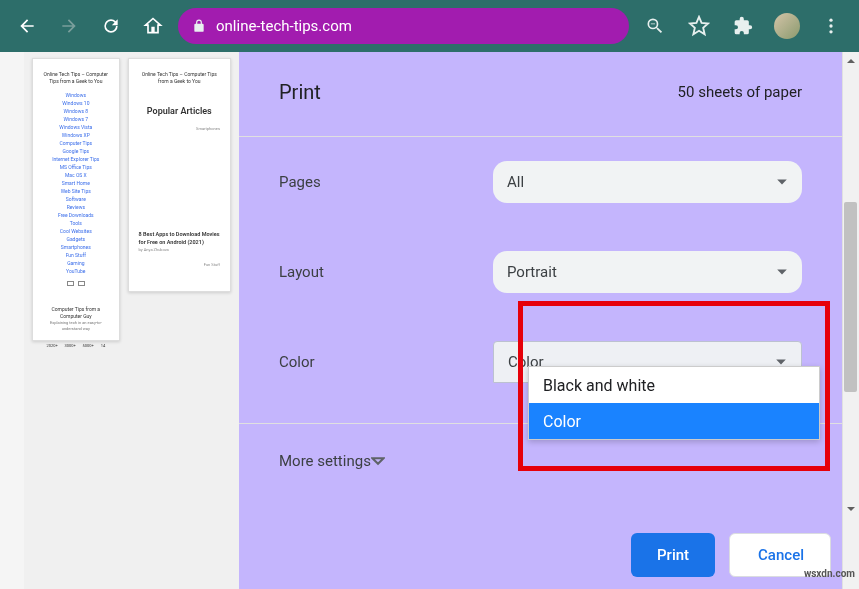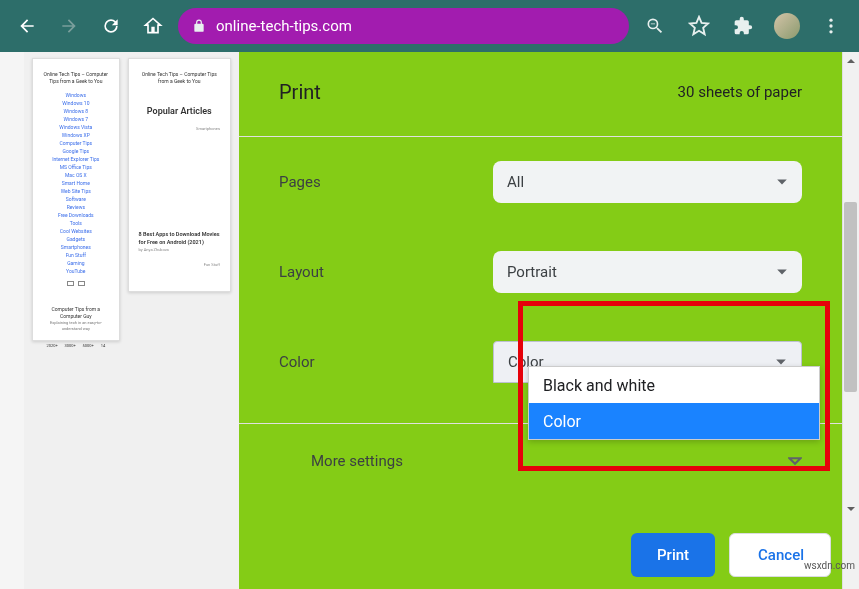--- a/index.html
+++ b/index.html
@@ -33,61 +33,61 @@
     .thumb-small { font-size: 4px; color: #777; }
     .icon-row { display: flex; justify-content: center; gap: 4px; margin: 6px 0; }
     .icon-box { width: 7px; height: 5px; border: 0.5px solid #888; }
     .stat-row { display: flex; justify-content: space-around; margin-top: 12px; font-size: 4px; color: #333; }
     .pop-title { font-size: 9px; font-weight: 600; color: #333; margin: 20px 0 8px; }
     .art-title { font-size: 5.5px; font-weight: 600; color: #333; text-align: left; margin-top: 100px; }
     .art-sub { font-size: 4px; color: #888; text-align: left; }
     .art-tag { font-size: 4px; color: #888; text-align: right; margin-top: 10px; }
 
     
-    .panel-wrap { flex: 1; background: #84cc16; position: relative; }
+    .panel-wrap { flex: 1; background: #c4b5fd; position: relative; }
     .panel-scroll-track { position: absolute; right: 0; top: 0; width: 17px; height: 100%; background: #f1f1f1; border-left: 1px solid #e0e0e0; }
     .panel-scroll-thumb { position: absolute; right: 2px; top: 150px; width: 13px; height: 190px; background: #c1c1c1; border-radius: 2px; }
     .panel-scroll-arrow { position: absolute; right: 0; width: 17px; height: 17px; display: flex; align-items: center; justify-content: center; }
     .panel-scroll-arrow.up { top: 0; }
     .panel-scroll-arrow.down { bottom: 72px; }
     .panel-scroll-arrow svg { fill: #606060; }
 
     .panel { padding: 0 40px 0 40px; margin-right: 17px; }
     .panel-header { display: flex; justify-content: space-between; align-items: center; padding: 28px 0 32px; }
     .panel-title { font-size: 20px; color: #202124; }
     .sheet-count { font-size: 15px; color: #202124; }
     .divider { height: 1px; background: #e0e0e0; margin: 0 -40px 0 -40px; }
 
     .setting-row { display: flex; align-items: center; padding: 24px 0; gap: 36px; }
     .setting-label { width: 178px; font-size: 15px; color: #3c4043; }
     .setting-control { flex: 1; }
 
-    .select-btn { width: 100%; height: 42px; background: #f1f3f4; border: none; border-radius: 8px; padding: 0 14px; display: flex; align-items: center; justify-content: space-between; font-size: 15px; color: #3c4043; cursor: pointer; }
+    .select-btn { width: 100%; height: 42px; background: #f1f3f4; border: none; border-radius: 14px; padding: 0 14px; display: flex; align-items: center; justify-content: space-between; font-size: 15px; color: #3c4043; cursor: pointer; }
     .select-btn .caret { fill: #5f6368; }
 
     
     .highlight-box { position: absolute; left: 518px; top: 301px; width: 312px; height: 170px; border: 5px solid #e6000a; pointer-events: none; z-index: 30; }
 
     .color-row .select-btn { border: 1px solid #bcc1d0; background: #eef0f4; border-radius: 4px 4px 0 0; }
 
     .dropdown-pop { position: absolute; left: 528px; top: 366px; width: 292px; background: #fff; border: 1px solid #ccc; box-shadow: 0 2px 6px rgba(0,0,0,0.2); z-index: 20; }
     .dd-item { height: 36px; display: flex; align-items: center; padding: 0 14px; font-size: 16px; color: #202124; cursor: pointer; }
     .dd-item.sel { background: #1a83ff; color: #fff; }
 
     .expand-divider { height: 1px; background: #e0e0e0; margin: 16px -40px 0 -40px; }
-    .expand-row { display: flex; align-items: center; justify-content: space-between; padding: 28px 0; margin-left: 32px; }
+    .expand-row { display: flex; align-items: center; justify-content: flex-start; padding: 28px 0; }
     .expand-row svg { fill: #5f6368; }
 
     
     .actions { position: absolute; right: 28px; bottom: 12px; display: flex; gap: 14px; z-index: 5; }
     .btn { height: 44px; border-radius: 6px; padding: 0 26px; font-size: 15px; font-weight: 500; cursor: pointer; border: none; display: flex; align-items: center; }
     .btn-primary { background: #1a73e8; color: #fff; }
     .btn-secondary { background: #fff; color: #1a73e8; border: 1px solid #dadce0; padding-left: 28px; }
 
-    .watermark { position: absolute; right: 4px; bottom: 18px; font-size: 10px; color: #555; z-index: 50; }
+    .watermark { position: absolute; right: 4px; bottom: 10px; font-size: 10px; color: #555; z-index: 50; font-weight: bold; }
   </style>
 </head>
 <body>
 
 <div class="toolbar">
   <div class="nav-btn">
     <svg width="20" height="20" viewBox="0 0 24 24">
         <path d="M20 11H7.83l5.59-5.59L12 4l-8 8 8 8 1.41-1.41L7.83 13H20v-2z"></path>
       </svg>
   </div>
@@ -199,21 +199,21 @@
           <path d="M1 7l4-4 4 4z"></path>
         </svg>
       </div>
     <div class="scroll-thumb-preview" style="margin-top:16px"></div>
   </div>
 
   <div class="panel-wrap">
     <div class="panel">
       <div class="panel-header">
         <span class="panel-title">Print</span>
-        <span class="sheet-count">30 sheets of paper</span>
+        <span class="sheet-count">50 sheets of paper</span>
       </div>
       <div class="divider"></div>
 
       <div class="setting-row">
         <div class="setting-label">Pages</div>
         <div class="setting-control">
           <button class="select-btn">
             <span>All</span>
             <svg class="caret" width="12" height="12" viewBox="0 0 10 10">
                 <path d="M1 3l4 4 4-4z"></path>

